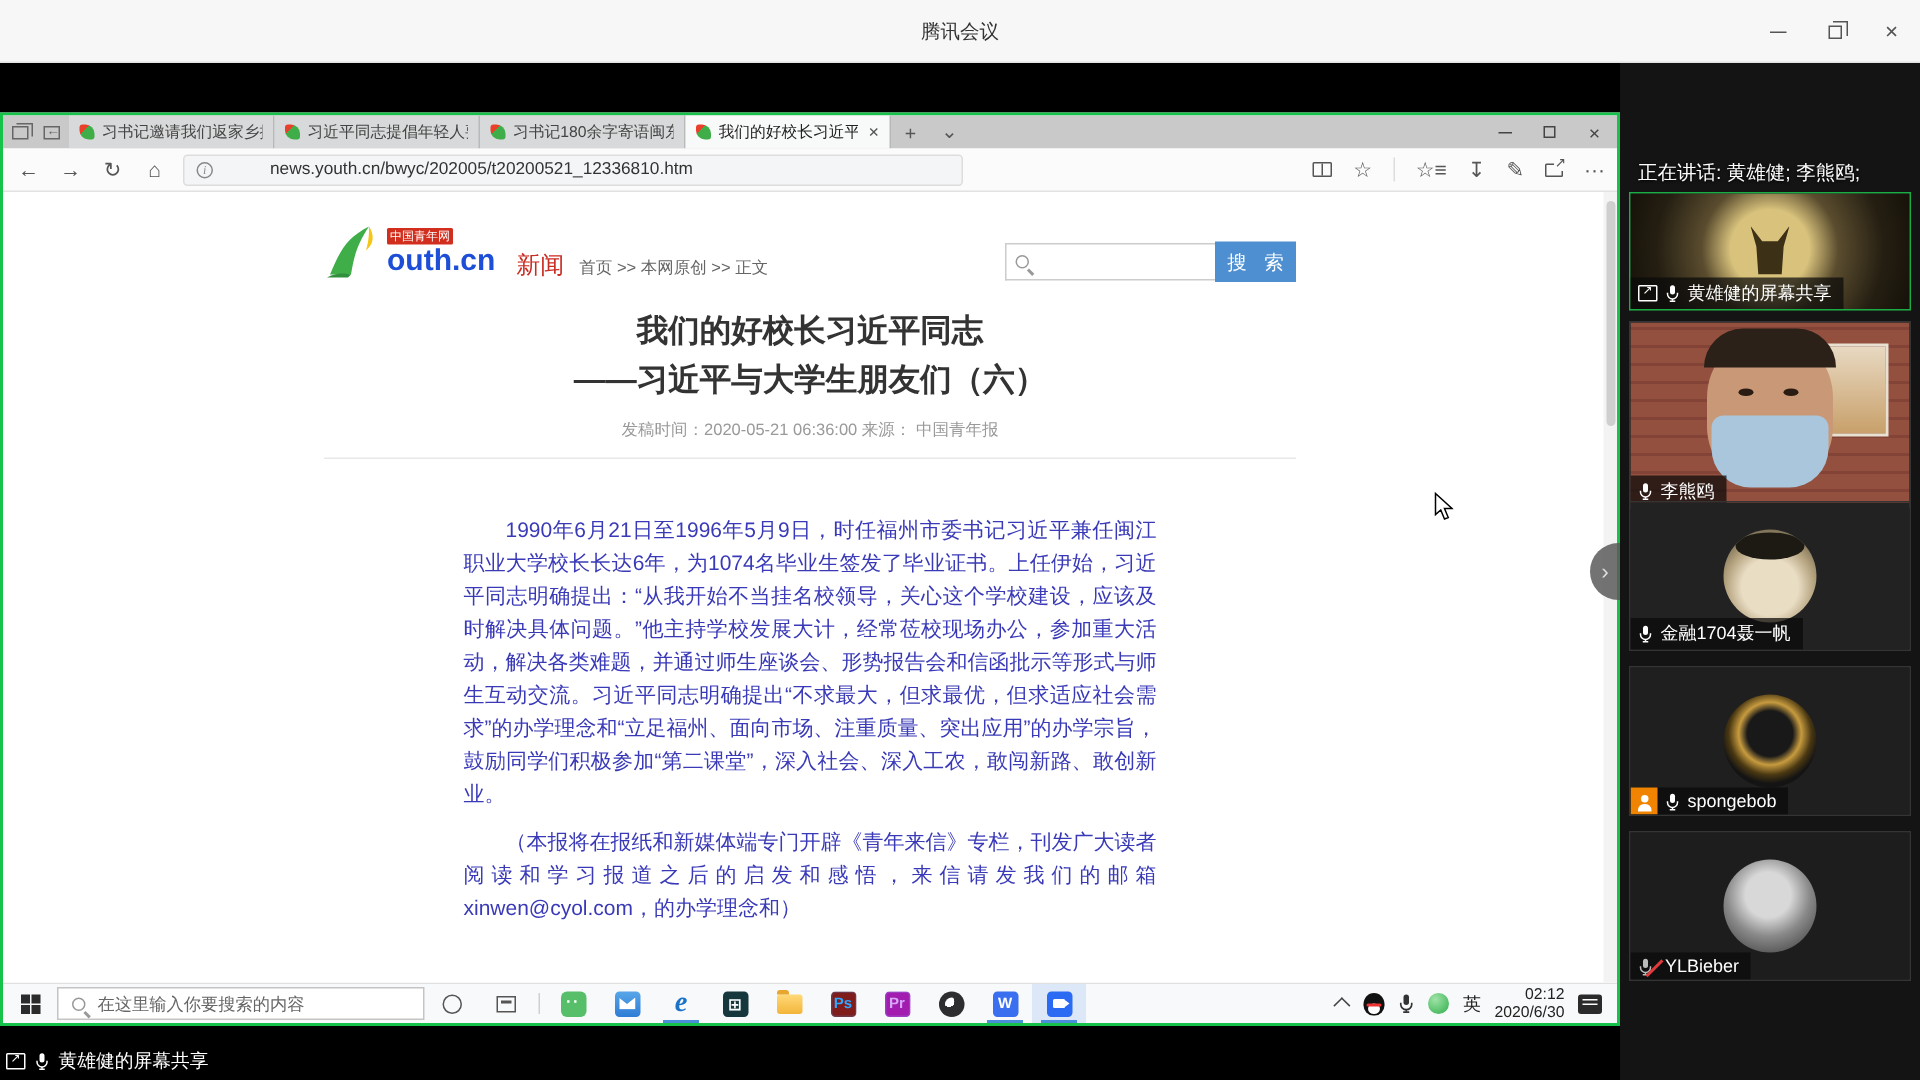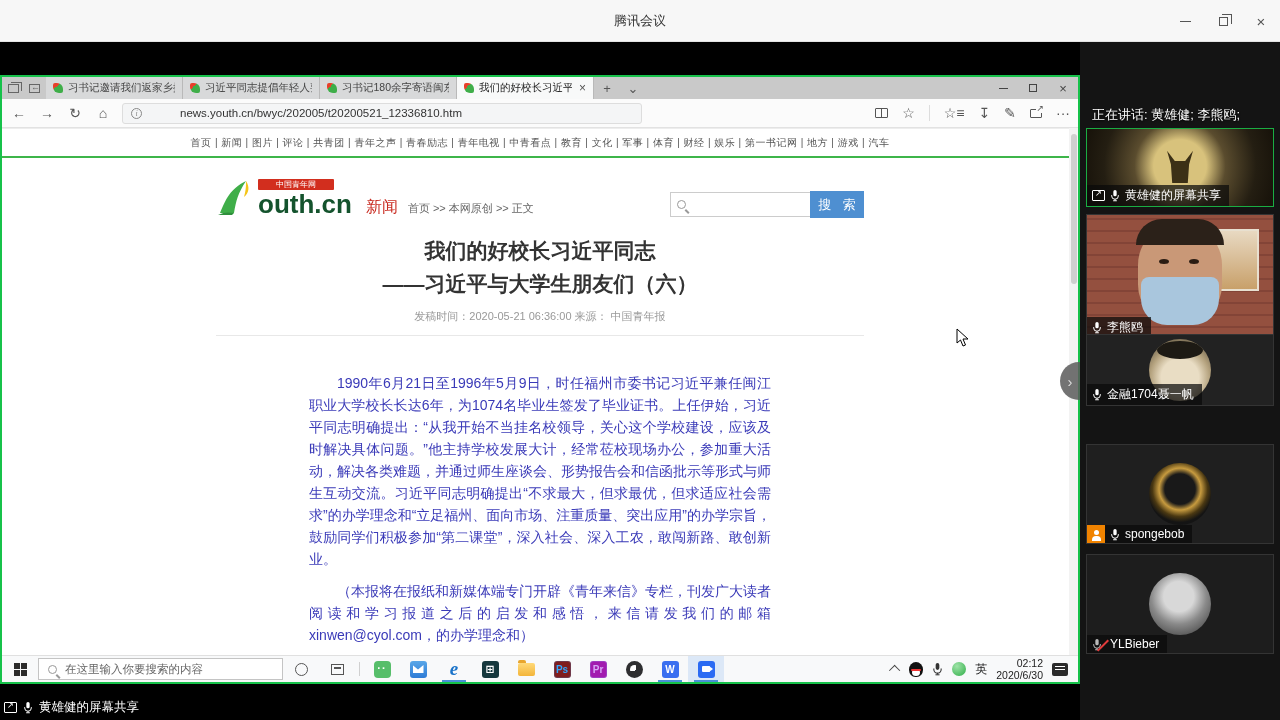--- a/index.html
+++ b/index.html
@@ -62,22 +62,22 @@
   .share-ico { width:12px; height:9px; border:1px solid #555; border-radius:1px; position:relative; }
   .share-ico::before { content:'↗'; position:absolute; right:-3px; top:-7px; font-size:9px; color:#555; background:#fbfbfb; }
 
   
   .page { flex:1 1 auto; background:#fff; overflow:hidden; position:relative; }
   .sitenav { border-top:1px solid #ededed; border-bottom:2px solid #3db54a; padding:7px 0 6px;
              text-align:center; font-size:10px; color:#555; letter-spacing:.5px; }
   .content { width:648px; margin:0 auto; position:relative; }
   .site-header { margin-top:18px; display:flex; align-items:center; position:relative; height:44px; }
   .logo { display:flex; align-items:flex-end; gap:2px; }
-  .logo-badge { display:block; font-size:8px; color:#fff; background:#d22e1e; padding:0 18px; border-radius:1px; margin-bottom:1px; width:max-content;}
-  .logo-domain { font-size:26px; font-weight:bold; color:#14532d; line-height:1; }
+  .logo-badge { display:block; font-size:8px; color:#fff; background:#d22e1e; padding:0 2px; border-radius:1px; margin-bottom:1px; width:max-content;}
+  .logo-domain { font-size:20px; font-weight:bold; color:#1d4ed8; line-height:1; }
   .channel { color:#c92c22; font-size:16px; margin:0 10px 2px 14px; align-self:flex-end; }
   .breadcrumb { font-size:11px; color:#666; align-self:flex-end; margin-bottom:4px; }
   .sitesearch { position:absolute; right:0; bottom:2px; display:flex; }
   .searchfield { width:140px; height:25px; border:1px solid #ccc; border-right:none; display:flex; align-items:center; padding:0 6px; }
   .mag { width:9px; height:9px; border:1.5px solid #999; border-radius:50%; position:relative; }
   .mag::after { content:''; position:absolute; left:8px; top:8px; width:5px; height:1.5px; background:#999; transform:rotate(45deg); transform-origin:0 0; }
   .searchfield input { border:none; outline:none; width:110px; font-size:12px; margin-left:6px;}
   .searchbtn { width:54px; height:27px; margin-top:-1px; background:#4e8fd1; color:#fff; font-size:13px;
                display:flex; align-items:center; justify-content:center; letter-spacing:4px; padding-left:4px;}
   .art-title { margin-top:14px; text-align:center; font-size:21px; font-weight:bold; color:#333; line-height:33px; }
@@ -247,21 +247,20 @@
         <div class="vsep"></div>
         <div class="glyph14">☆≡</div>
         <div class="glyph14">↧</div>
         <div class="glyph14">✎</div>
         <div class="share-ico"></div>
         <div class="glyph14">···</div>
       </div>
     </div>
 
     <div class="page">
-      <div class="sitenav">首页  |  新闻  |  图片  |  评论  |  共青团  |  青年之声  |  青春励志  |  青年电视  |  中青看点  |  教育  |  文化  |  军事  |  体育  |  财经  |  娱乐  |  第一书记网  |  地方  |  游戏  |  汽车</div>
 
       <div class="content">
         <div class="site-header">
           <svg width="40" height="38" viewBox="0 0 40 38" style="margin-right:2px;">
             <path d="M4 34 C10 20, 14 10, 30 2 C22 14, 20 22, 18 34 Z" fill="#3fae49"></path>
             <path d="M30 2 C34 8, 33 14, 28 18 C30 11, 30 7, 30 2 Z" fill="#f5c518"></path>
             <path d="M2 36 C8 33, 12 33, 18 34 L16 36 Z" fill="#2f8f3c"></path>
           </svg>
           <div class="logo">
             <div>
@@ -399,21 +398,21 @@
         <svg width="10" height="13" viewBox="0 0 12 14">
           <rect x="4" y="0.5" width="4" height="7.5" rx="2" fill="#fff"></rect>
           <path d="M2 6.5v1a4 4 0 0 0 8 0v-1" fill="none" stroke="#fff" stroke-width="1.2"></path>
           <line x1="6" y1="11.5" x2="6" y2="13" stroke="#fff" stroke-width="1.2"></line>
           <line x1="3.8" y1="13.3" x2="8.2" y2="13.3" stroke="#fff" stroke-width="1.2"></line>
         </svg>
         <span>李熊鸥</span>
       </div>
     </div>
 
-    <div class="tile" style="top:292px; height:72px;">
+    <div class="tile" style="top:292px; height:100px;">
       <div class="avatar-tile">
         <div class="avatar av-qing"></div>
       </div>
       <div class="tile-label">
         <svg width="10" height="13" viewBox="0 0 12 14">
           <rect x="4" y="0.5" width="4" height="7.5" rx="2" fill="#fff"></rect>
           <path d="M2 6.5v1a4 4 0 0 0 8 0v-1" fill="none" stroke="#fff" stroke-width="1.2"></path>
           <line x1="6" y1="11.5" x2="6" y2="13" stroke="#fff" stroke-width="1.2"></line>
           <line x1="3.8" y1="13.3" x2="8.2" y2="13.3" stroke="#fff" stroke-width="1.2"></line>
         </svg>

